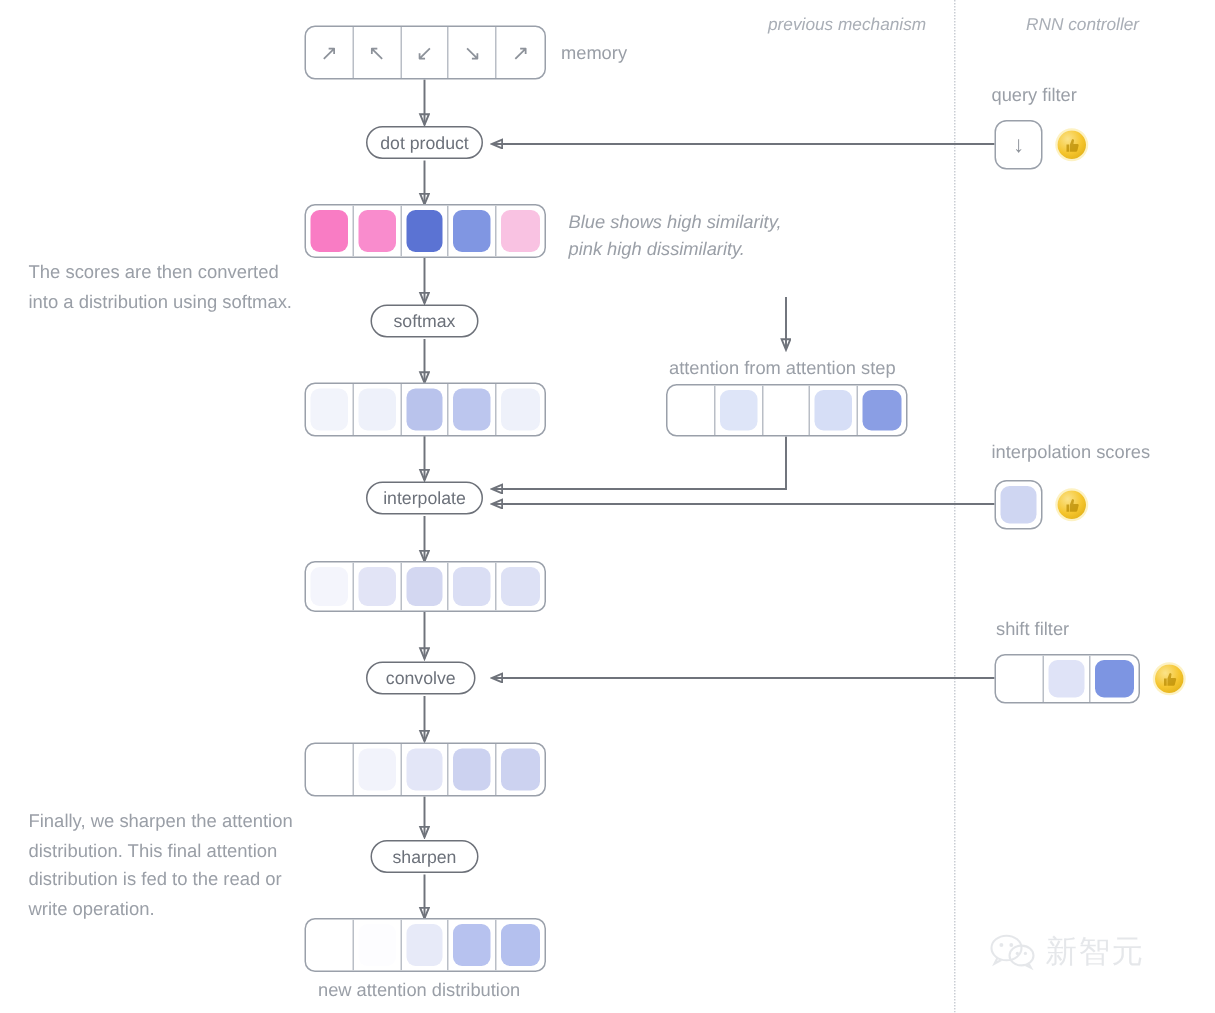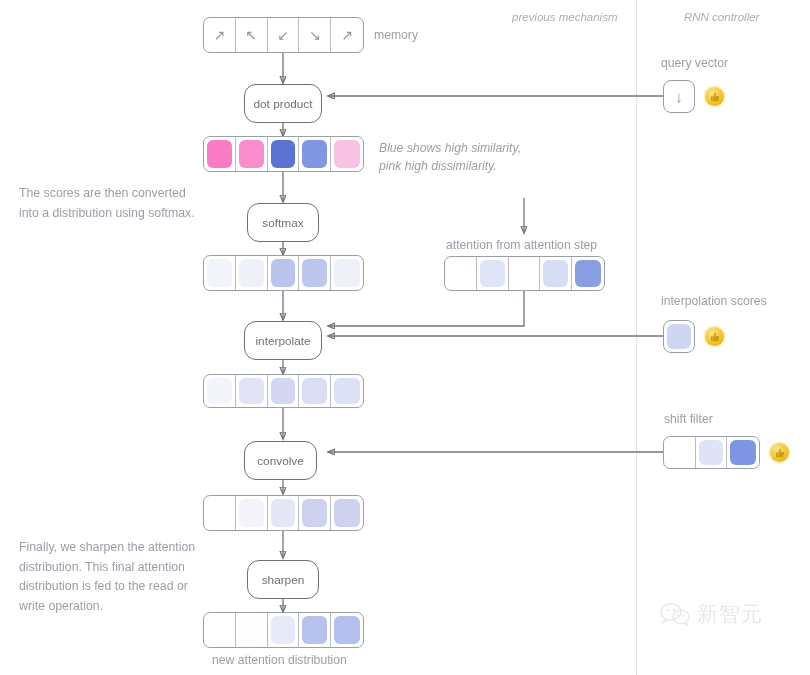--- a/index.html
+++ b/index.html
@@ -87,21 +87,21 @@
   .boxcell .glyph {
     position: relative;
     font-size: 15px;
     color: #8d929a;
     line-height: 1;
   }
 
   
   .pill {
     position: absolute;
-    height: 39px;
+    height: 22px;
     border: 1.3px solid #6d7179;
     border-radius: 12px;
     background: #fff;
     display: flex;
     align-items: center;
     justify-content: center;
     font-size: 11.8px;
     color: #6c717a;
     white-space: nowrap;
     padding: 0 11px;
@@ -158,21 +158,21 @@
 </style>
 </head>
 <body>
 
 <div id="stage">
 
   <div class="vdivider" style="left:636px;"></div>
   <div class="panel-label" style="left:512px; top:11px;">previous mechanism</div>
   <div class="panel-label" style="left:684px; top:11px;">RNN controller</div>
 
-  <div class="narrative" style="left:19px; top:184px;">The scores are then converted into a distribution using softmax.</div>
+  <div class="narrative" style="left:19px; top:172px;">The scores are then converted into a distribution using softmax.</div>
   <div class="narrative" style="left:19px; top:538px;">Finally, we sharpen the attention distribution. This final attention distribution is fed to the read or write operation.</div>
 
   <svg class="wires">
     <defs>
       <marker id="ah" markerWidth="9" markerHeight="9" refX="7.4" refY="3.4" orient="auto" markerUnits="userSpaceOnUse">
         <path d="M0.6,0.5 L7.6,3.4 L0.6,6.3 z" fill="#6f737b" stroke="none"></path>
       </marker>
     </defs>
 
     <line x1="283" y1="53" x2="283" y2="83" marker-end="url(#ah)"></line>
@@ -225,21 +225,21 @@
     </div>
     <div class="cell" style="width:32.2px;">
       <span class="swatch"></span>
       <span class="glyph">↗</span>
     </div>
   </div>
   <div class="caption" style="left:374px; top:28px;">memory</div>
 
   <div class="pill" style="left:244px; top:84px; width:78px;">dot product</div>
 
-  <div class="caption" style="left:661px; top:56px;">query vector</div>
+  <div class="caption" style="left:661px; top:56px;">query filter</div>
   <div class="boxcell" style="left:663px; top:80px; width:32px; height:33px;">
     <span class="swatch"></span>
     <span class="glyph">↓</span>
   </div>
   <div class="badge" style="left:705px; top:87px;">
     <svg width="12" height="12" viewBox="0 0 12 12" aria-hidden="true">
       <path d="M4.3,10.2 L4.3,5.4 L5.6,2.0 a0.8,0.8 0 0 1 1.4,0.6 L6.6,5.0 L9.3,5.0 a0.8,0.8 0 0 1 0.8,1.0 L9.2,9.5 a1,1 0 0 1 -1,0.7 z M2.0,5.4 L3.8,5.4 L3.8,10.2 L2.0,10.2 z" fill="#b98c05" opacity="0.75"></path>
     </svg>
   </div>
 
@@ -383,21 +383,21 @@
     </div>
     <div class="cell" style="width:32.2px;">
       <span class="swatch" style="background: rgb(183, 194, 239);"></span>
     </div>
     <div class="cell" style="width:32.2px;">
       <span class="swatch" style="background: rgb(180, 192, 238);"></span>
     </div>
   </div>
   <div class="caption" style="left:212px; top:653px;">new attention distribution</div>
 
-  <div class="watermark" style="left:660px; top:600px;text-align:right;">
+  <div class="watermark" style="left:660px; top:620px;text-align:right;">
     <span>
       <svg width="30" height="25" viewBox="0 0 30 25" aria-hidden="true">
         <ellipse cx="11" cy="10" rx="10" ry="8.2" fill="none" stroke="#cdd1d7" stroke-width="1.4"></ellipse>
         <path d="M5,16.5 L3,20.5 L7.5,18" fill="none" stroke="#cdd1d7" stroke-width="1.4"></path>
         <circle cx="7.6" cy="8" r="1.3" fill="#cdd1d7"></circle>
         <circle cx="14.2" cy="8" r="1.3" fill="#cdd1d7"></circle>
         <ellipse cx="21" cy="15" rx="8" ry="6.6" fill="none" stroke="#cdd1d7" stroke-width="1.4"></ellipse>
         <path d="M25.5,20 L27.3,23.2 L23.6,21.3" fill="none" stroke="#cdd1d7" stroke-width="1.4"></path>
         <circle cx="18.2" cy="13.6" r="1.1" fill="#cdd1d7"></circle>
         <circle cx="23.6" cy="13.6" r="1.1" fill="#cdd1d7"></circle>

